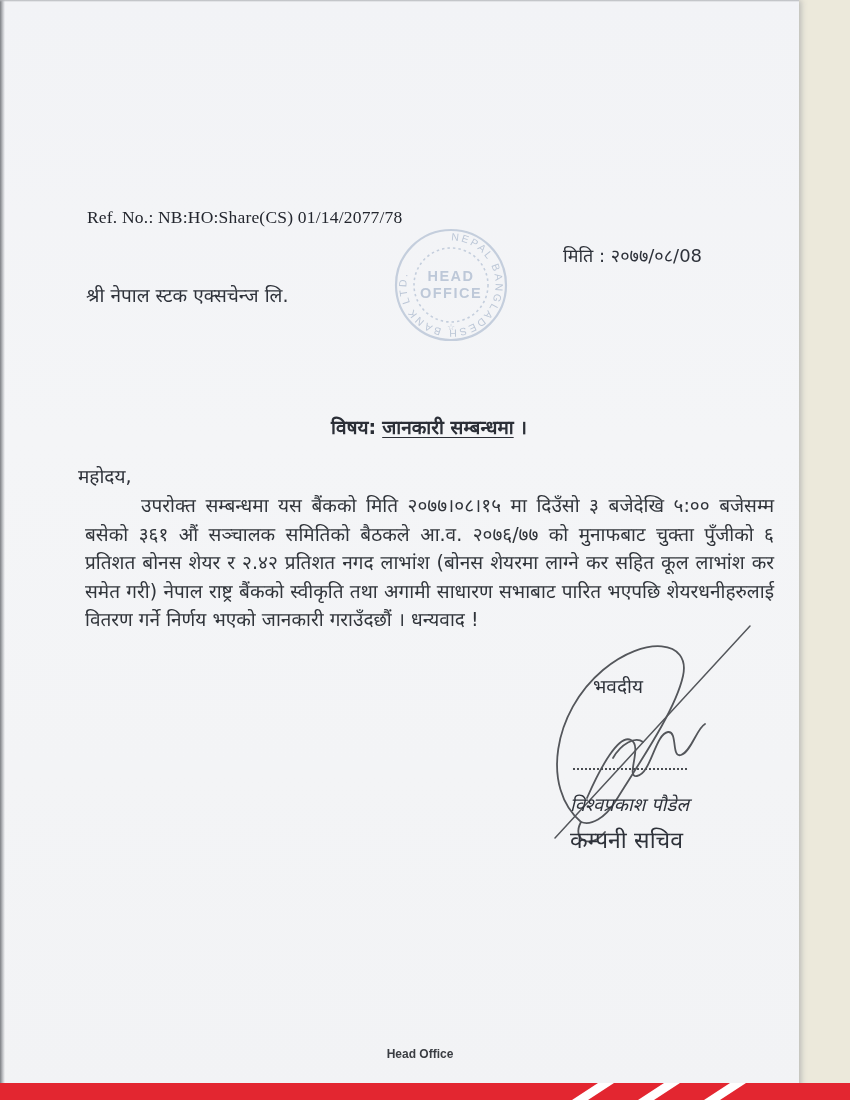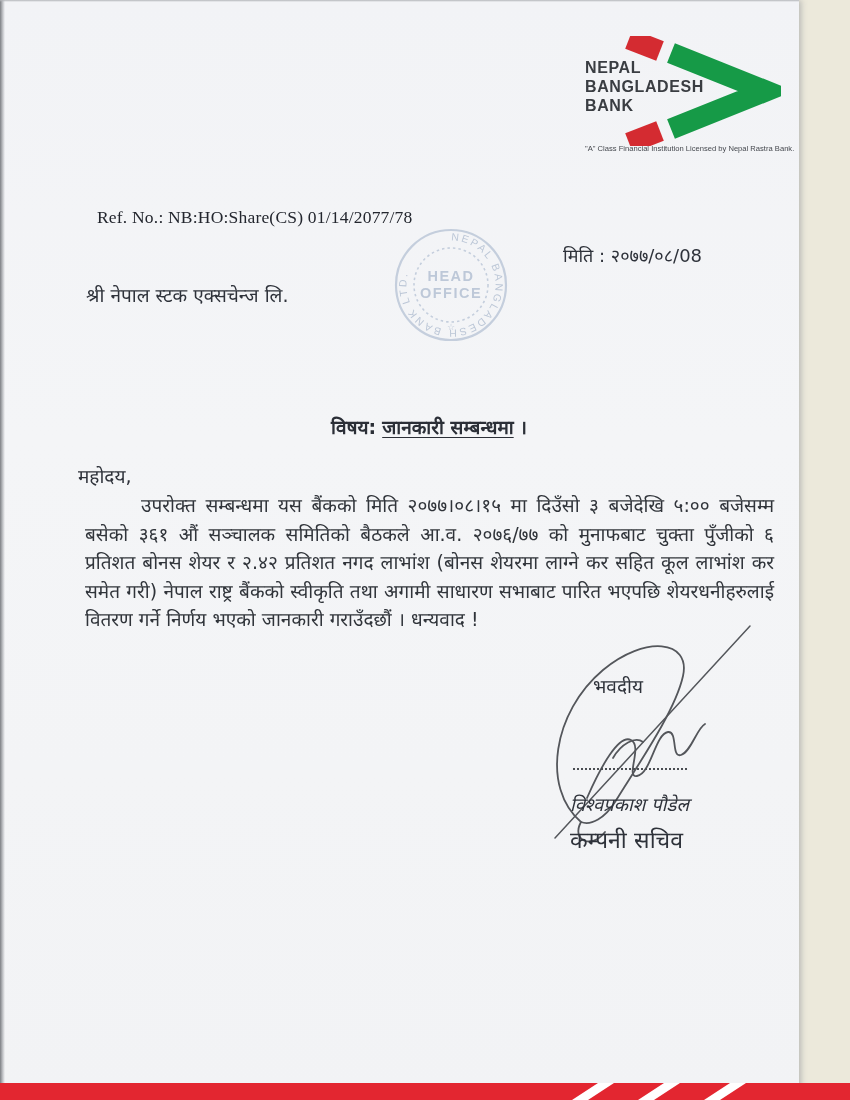--- a/index.html
+++ b/index.html
@@ -18,21 +18,21 @@
 
   
   .logo { position:absolute; left:583px; top:36px; width:200px; height:124px; }
   .logo-arrow { position:absolute; right:2px; top:0; }
   .logo-text { position:absolute; left:2px; top:22px; font-family:"Liberation Sans", sans-serif;
                font-weight:bold; font-size:16px; line-height:19px; letter-spacing:.6px; color:#3a3d42; }
   .logo-tagline { position:absolute; left:2px; top:108px; font-family:"Liberation Sans", sans-serif;
                font-size:7.6px; color:#45484e; white-space:nowrap; }
 
   
-  .ref-no { position:absolute; left:97px; top:207px; font-family:"Liberation Serif","DejaVu Serif",serif;
+  .ref-no { position:absolute; left:87px; top:207px; font-family:"Liberation Serif","DejaVu Serif",serif;
             font-size:17.5px; color:#23262e; letter-spacing:.2px; }
   .date-line { position:absolute; left:563px; top:243px; font-size:18px; color:#2e323a; }
 
   
   .stamp { position:absolute; left:392px; top:226px; opacity:.55; }
 
   
   .addressee { position:absolute; left:86px; top:280px; font-size:19px; line-height:31px; color:#2e323a; }
 
   
@@ -63,35 +63,20 @@
   .red-bar svg { position:absolute; left:0; top:0; }
 </style>
 </head>
 <body>
 
 <div class="scan">
   <div class="page">
     <div class="edge-left"></div>
     <div class="edge-top"></div>
 
-    <div class="logo">
-      <div class="logo-arrow">
-        <svg width="162" height="110" viewBox="0 0 162 110">
-          <path d="M 10 3 L 41 15" stroke="#d42b31" stroke-width="21" fill="none"></path>
-          <path d="M 10 107 L 41 95" stroke="#d42b31" stroke-width="21" fill="none"></path>
-          <path d="M 52 17 L 147 55 L 52 93" stroke="#169a47" stroke-width="21" fill="none" stroke-linejoin="miter" stroke-miterlimit="8"></path>
-        </svg>
-      </div>
-      <div class="logo-text">
-        <div>NEPAL</div>
-        <div>BANGLADESH</div>
-        <div>BANK</div>
-      </div>
-      <div class="logo-tagline">"A" Class Financial Institution Licensed by Nepal Rastra Bank.</div>
-    </div>
 
     <div class="ref-no">Ref. No.: NB:HO:Share(CS) 01/14/2077/78</div>
     <div class="date-line">मिति : २०७७/०८/08</div>
 
     <div class="stamp">
       <svg width="118" height="118" viewBox="0 0 118 118">
         <circle cx="59" cy="59" r="55" fill="none" stroke="#9fb0c8" stroke-width="2.2"></circle>
         <circle cx="59" cy="59" r="37" fill="none" stroke="#9fb0c8" stroke-width="1.6" stroke-dasharray="2.5 3"></circle>
         <defs>
           <path id="stamp-ring-path" d="M 59 14.5 a 44.5 44.5 0 1 1 -0.02 0"></path>
@@ -125,20 +110,21 @@
           <path d="M 56 206 C 46 224 66 234 80 216"></path>
           <path d="M 62 182 C 76 150 94 118 106 124 C 118 130 100 162 112 160 C 126 158 130 118 143 116 C 153 115 146 142 156 139 C 166 136 172 112 180 108"></path>
           <path d="M 88 142 C 96 128 110 120 118 126"></path>
         </g>
       </svg>
     </div>
     <div class="dotted-line"></div>
     <div class="sig-name">विश्वप्रकाश पौडेल</div>
     <div class="sig-title">कम्पनी सचिव</div>
 
+    <div class="footer-heading">Head Office</div>
   </div>
 
   <div class="red-bar">
     <svg width="850" height="17" viewBox="0 0 850 17">
       <polygon points="572,17 598,0 614,0 588,17" fill="#ffffff"></polygon>
       <polygon points="638,17 664,0 680,0 654,17" fill="#ffffff"></polygon>
       <polygon points="704,17 730,0 746,0 720,17" fill="#ffffff"></polygon>
     </svg>
   </div>
 </div>

